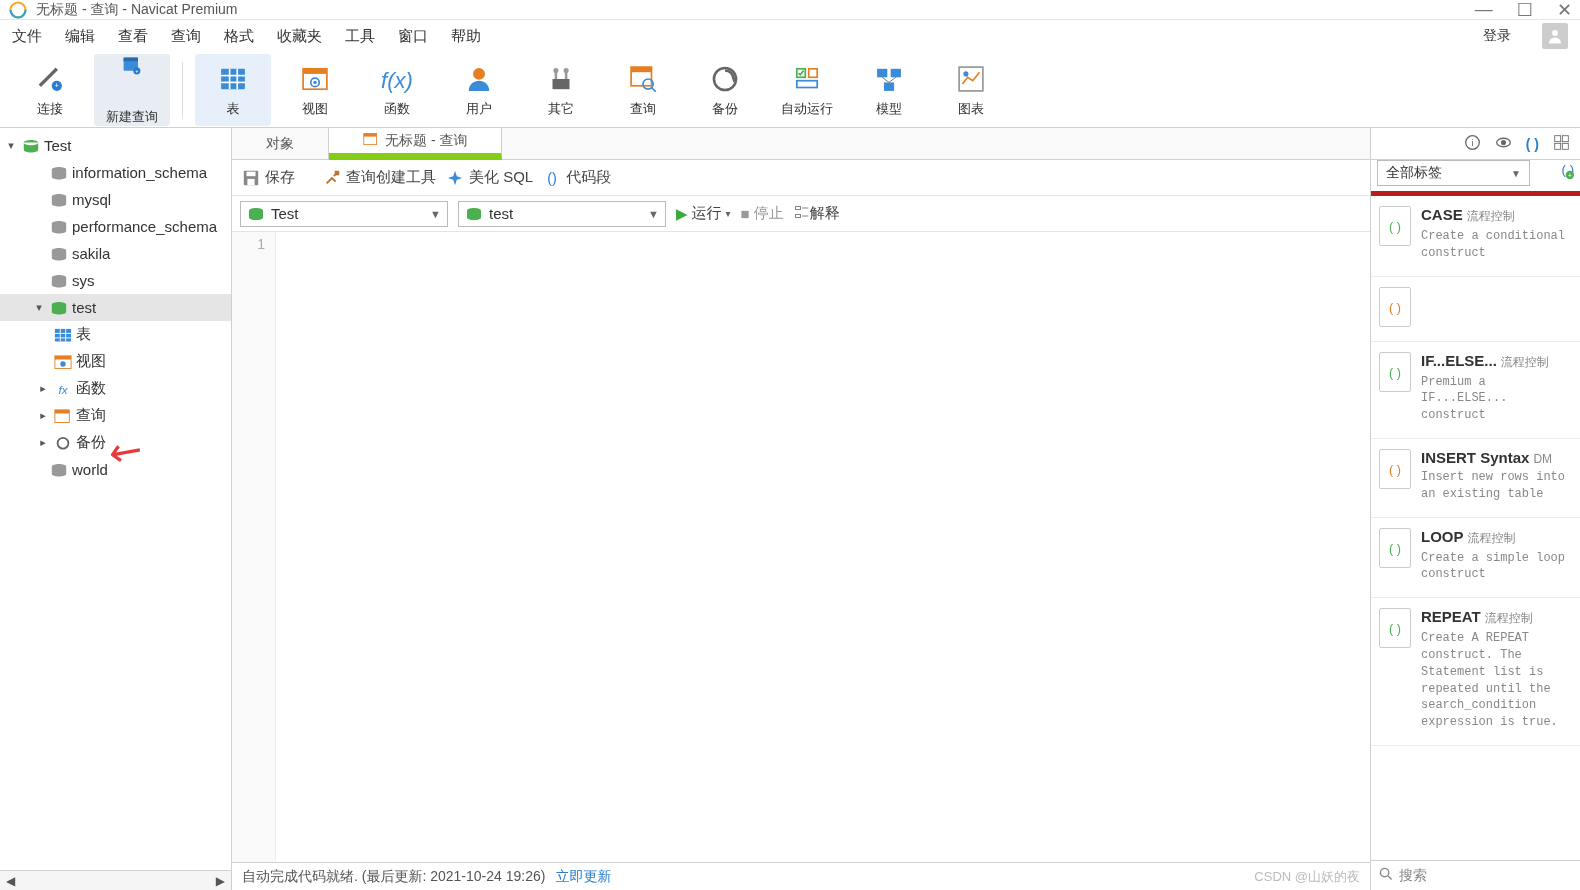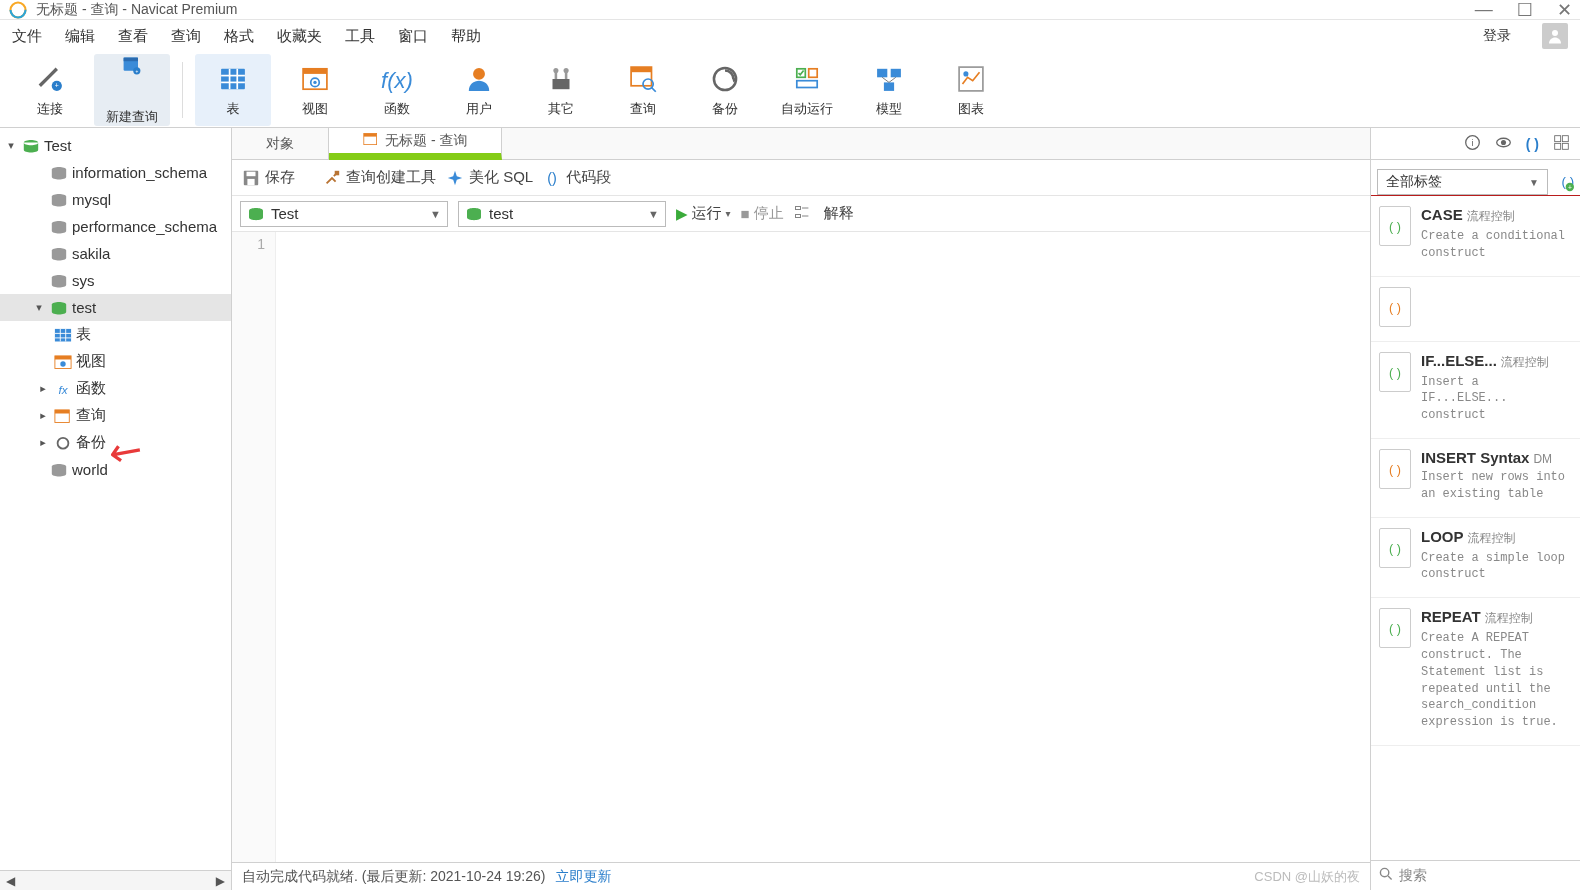--- a/index.html
+++ b/index.html
@@ -57,35 +57,35 @@
 .editor-toolbar { height: 36px; display: flex; align-items: center; padding: 0 10px; gap: 10px; border-bottom: 1px solid #e5e5e5; }
 .etb-btn { display: flex; align-items: center; gap: 5px; font-size: 15px; color: #444; }
 .etb-btn svg { width: 18px; height: 18px; }
 
 .selector-row { height: 36px; display: flex; align-items: center; padding: 0 8px; gap: 10px; border-bottom: 1px solid #e5e5e5; }
 .combo { height: 26px; width: 208px; border: 1px solid #bbb; display: flex; align-items: center; padding: 0 6px; gap: 6px; font-size: 15px; }
 .combo .dd { margin-left: auto; color: #666; font-size: 11px; }
 .run-btn { display: flex; align-items: center; gap: 4px; color: #444; font-size: 15px; }
 .run-btn .tri { color: #3aab3a; }
 .stop-btn { display: flex; align-items: center; gap: 4px; color: #999; font-size: 15px; }
-.explain-btn { display: flex; align-items: center; gap: 14px; color: #444; font-size: 15px; justify-content: flex-end; }
+.explain-btn { display: flex; align-items: center; gap: 0; color: #444; font-size: 15px; justify-content: flex-end; }
 
 .editor { flex: 1; display: flex; background: #fff; }
 .gutter { width: 44px; text-align: right; padding: 4px 10px 0 0; color: #aaa; font-family: Consolas, monospace; font-size: 14px; background: #fafafa; border-right: 1px solid #eee; }
 .code { flex: 1; padding: 4px 6px; font-family: Consolas, monospace; }
 
 .statusbar { height: 28px; border-top: 1px solid #d0d0d0; display: flex; align-items: center; padding: 0 10px; font-size: 14px; color: #555; gap: 10px; }
 .statusbar .link { color: #2a7ecb; }
 .statusbar .watermark { margin-left: auto; color: #bbb; font-size: 13px; }
 
 
 .rightpane { width: 210px; border-left: 1px solid #d0d0d0; display: flex; flex-direction: column; }
 .rp-icons { height: 32px; display: flex; align-items: center; justify-content: flex-end; gap: 14px; padding: 0 10px; border-bottom: 1px solid #d0d0d0; color: #666; }
 .rp-icons svg { width: 17px; height: 17px; }
-.rp-filter { height: 36px; display: flex; align-items: flex-end; padding: 0 6px; gap: 6px; border-bottom: 1px solid #b91c1c; }
+.rp-filter { height: 36px; display: flex; align-items: flex-start; padding: 0 6px; gap: 24px; border-bottom: 5px solid #b91c1c; }
 .rp-filter .combo2 { flex: 1; height: 26px; border: 1px solid #bbb; display: flex; align-items: center; padding: 0 8px; font-size: 14px; }
 .rp-snippets { flex: 1; overflow: auto; }
 .snippet { display: flex; padding: 10px 8px 14px 8px; gap: 10px; border-bottom: 1px solid #eee; }
 .snippet-icon { width: 32px; height: 40px; flex-shrink: 0; border: 1px solid #ccc; border-radius: 2px; display: flex; align-items: center; justify-content: center; }
 .snippet-icon svg { width: 18px; height: 18px; }
 .snippet-text { flex: 1; min-width: 0; }
 .snippet-title { font-size: 15px; font-weight: bold; color: #333; }
 .snippet-tag { font-size: 12px; color: #888; margin-left: 4px; font-weight: normal; }
 .snippet-desc { font-size: 12px; color: #888; margin-top: 3px; line-height: 1.4; font-family: Liberation Mono, monospace; }
 .rp-search { height: 30px; border-top: 1px solid #d0d0d0; display: flex; align-items: center; padding: 0 8px; gap: 6px; color: #888; font-size: 14px; }
@@ -486,21 +486,21 @@
           </div>
       </div>
       <div class="snippet">
         <div class="snippet-icon">
             <svg viewBox="0 0 20 20">
               <text x="10" y="15" font-size="14" fill="#4caf50" text-anchor="middle">( )</text>
             </svg>
           </div>
         <div class="snippet-text">
             <div class="snippet-title"><span>IF...ELSE...</span><span class="snippet-tag">流程控制</span></div>
-            <div class="snippet-desc">Insert a IF...ELSE... construct</div>
+            <div class="snippet-desc">Premium a IF...ELSE... construct</div>
           </div>
       </div>
       <div class="snippet">
         <div class="snippet-icon">
             <svg viewBox="0 0 20 20">
               <text x="10" y="15" font-size="14" fill="#e67e22" text-anchor="middle">( )</text>
             </svg>
           </div>
         <div class="snippet-text">
             <div class="snippet-title"><span>INSERT Syntax</span><span class="snippet-tag">DM</span></div>

